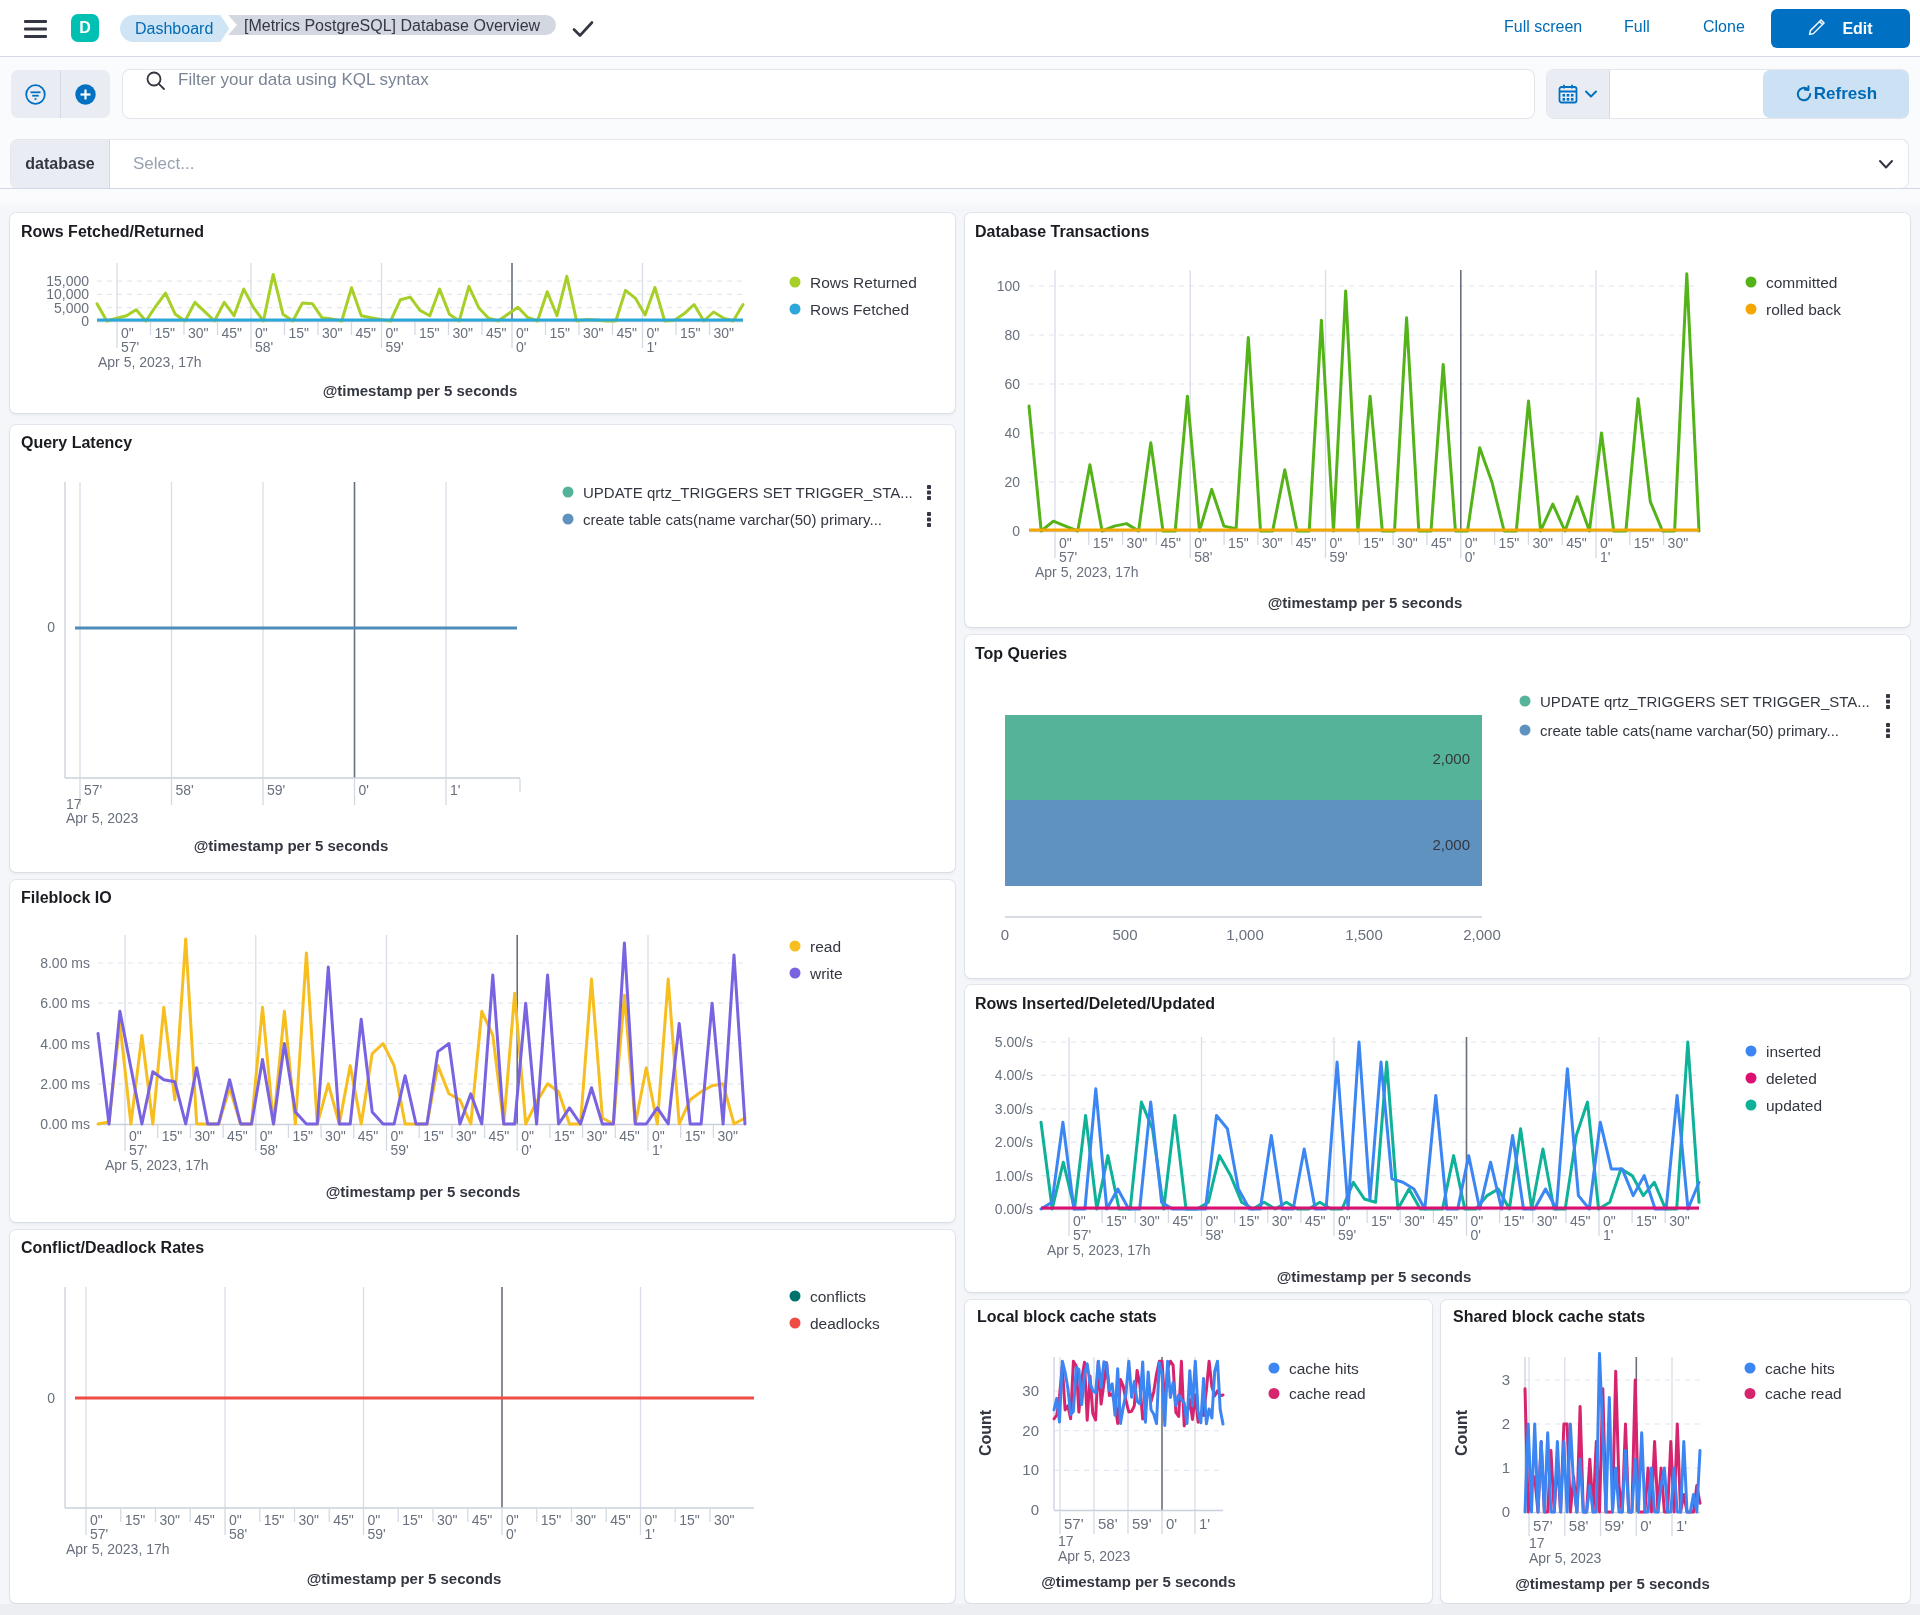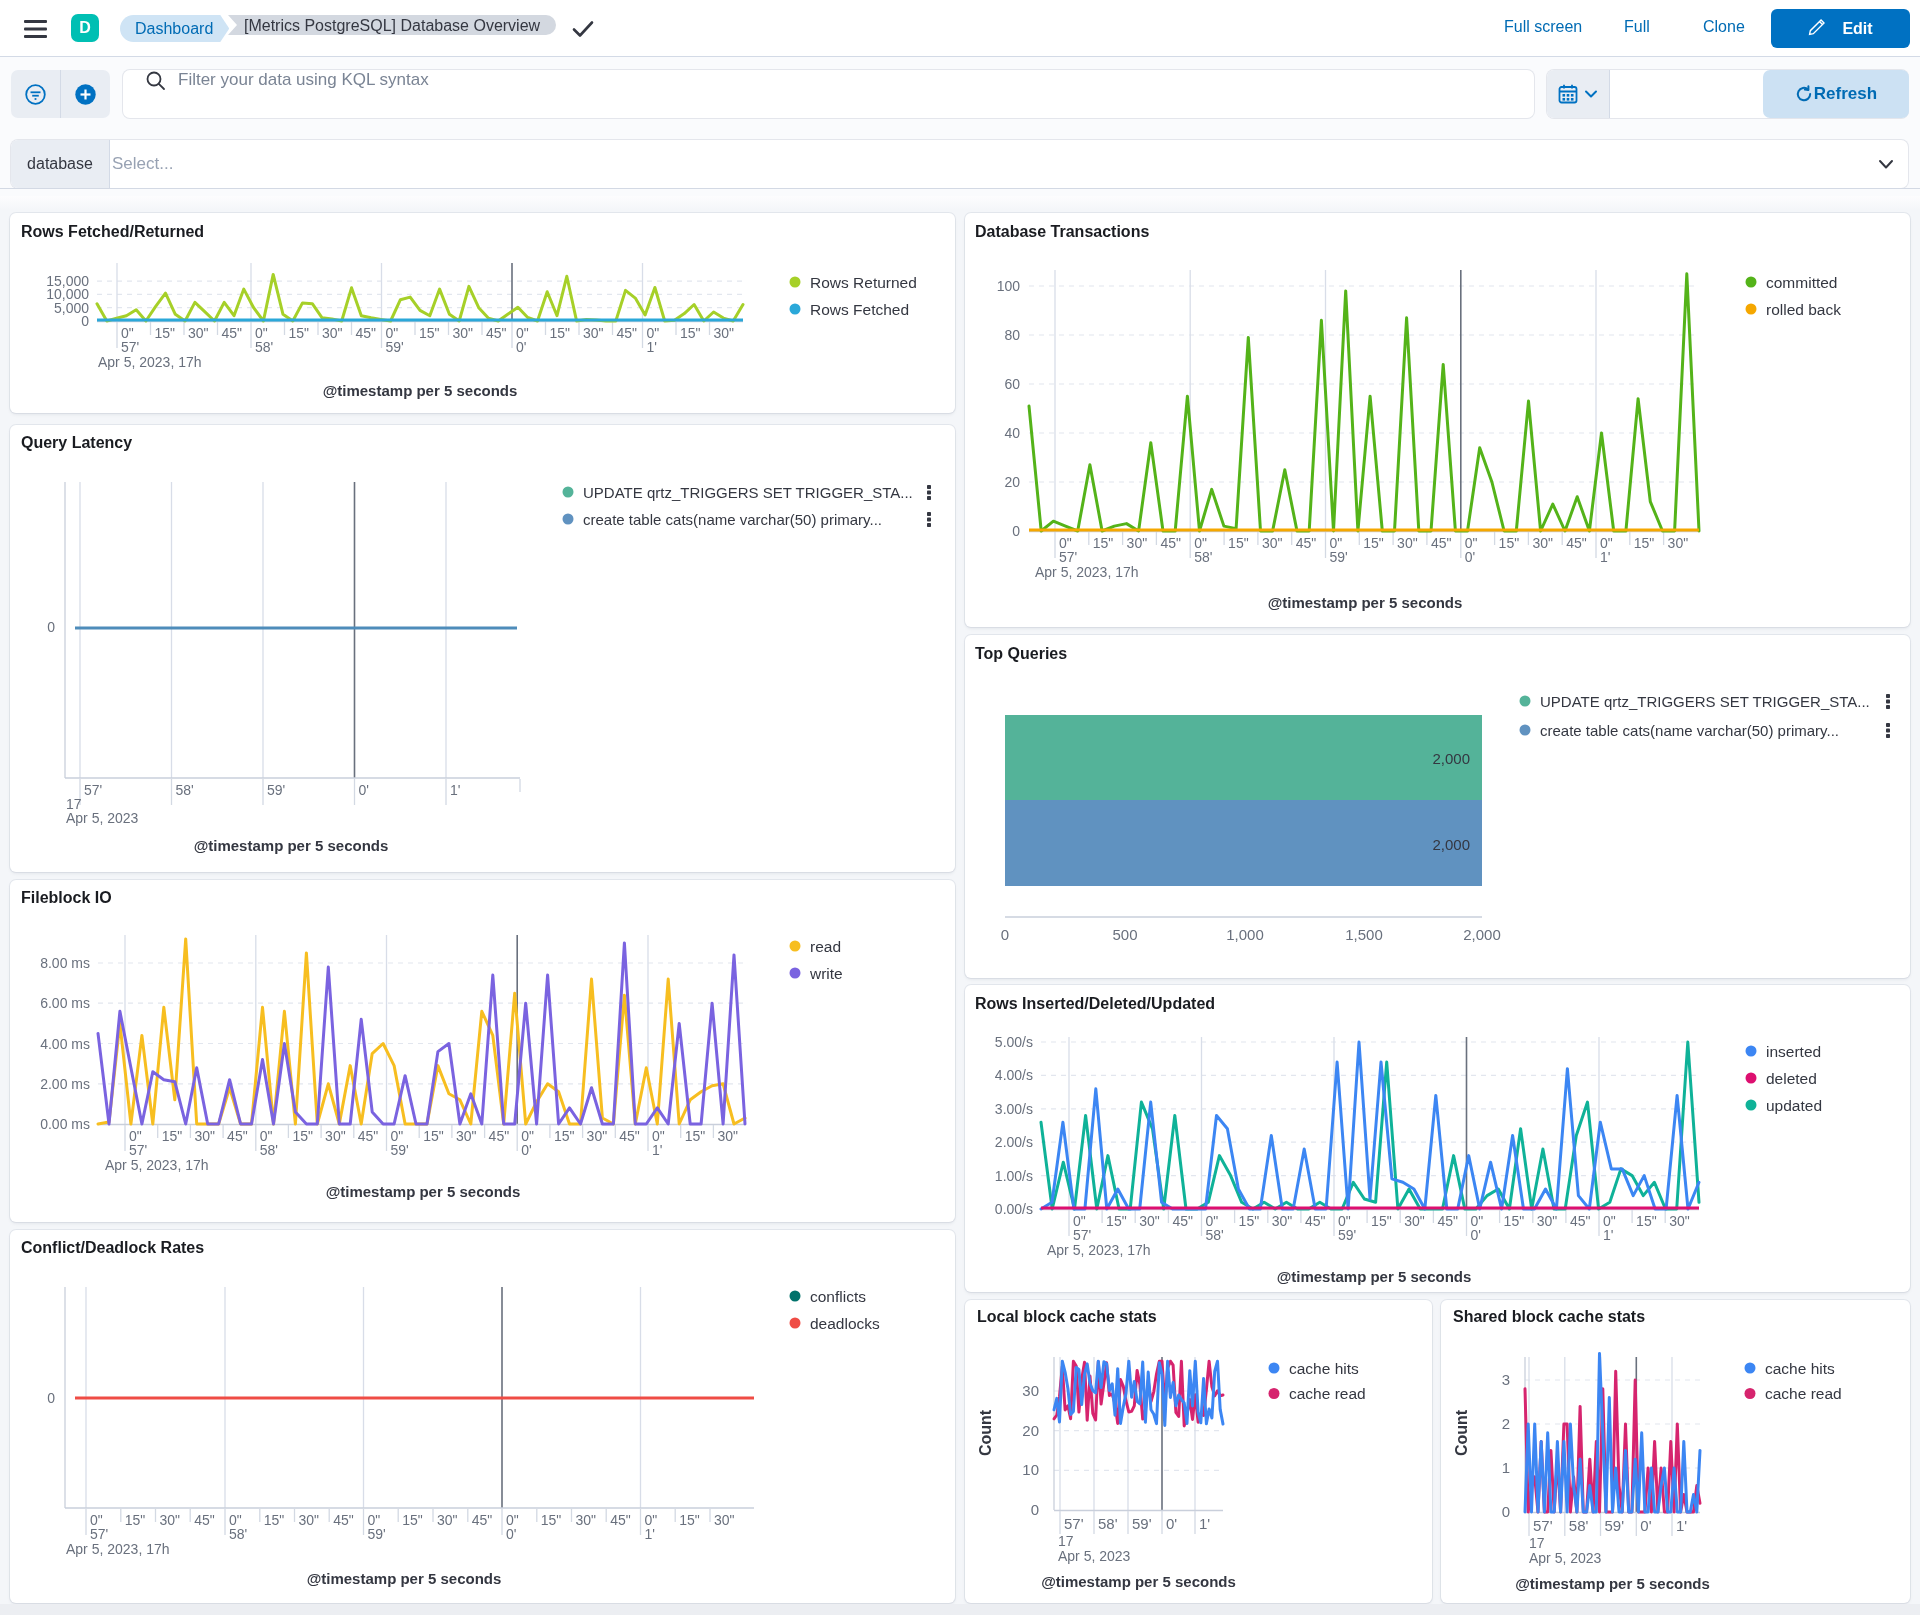--- a/index.html
+++ b/index.html
@@ -85,23 +85,23 @@
 </div>
 <div class="abs" style="left:1763px;top:70px;width:146px;height:48px;background:#cce1f3;border-radius:7px;display:flex;align-items:center;justify-content:center;gap:1px">
     <svg width="18" height="18" viewBox="0 0 18 18">
       <path d="M15.2 9 A6.2 6.2 0 1 1 13.1 4.4" fill="none" stroke="#006bb4" stroke-width="2" stroke-linecap="round"></path>
       <path d="M13.4 1.2 L13.4 5 L9.8 4.6" fill="none" stroke="#006bb4" stroke-width="2" stroke-linecap="round" stroke-linejoin="round"></path>
     </svg>
     <span style="color:#006bb4;font-size:17px;font-weight:600">Refresh</span>
   </div>
 <div class="abs" style="left:11px;top:140px;width:1897px;height:48px;border-radius:7px;box-shadow:0 0 0 1px rgba(130,140,160,.18);background:#fff;display:flex;overflow:hidden">
  <div style="width:99px;background:#e9edf3;display:flex;align-items:center;justify-content:center;border-right:1px solid #d3dae6">
-      <span style="color:#343741;font-size:16px;font-weight:normal">database</span>
-    </div>
- <div style="flex:1;display:flex;align-items:center;padding-left:2px">
+      <span style="color:#343741;font-size:16px;font-weight:bold">database</span>
+    </div>
+ <div style="flex:1;display:flex;align-items:center;padding-left:23px">
       <span style="color:#98a2b3;font-size:17px">Select...</span>
     </div>
  <div style="width:44px;display:flex;align-items:center;justify-content:center">
       <svg width="20" height="20" viewBox="0 0 20 20">
         <path d="M4 7 L10 13.5 L16 7" fill="none" stroke="#343741" stroke-width="2" stroke-linecap="round" stroke-linejoin="round"></path>
       </svg>
     </div>
 </div>
 <div class="abs" style="left:0;top:188px;width:100%;height:1px;background:#d3d9e4"></div>
 <div class="abs" style="left:0;top:1604px;width:100%;height:11px;background:#eceef2;z-index:5"></div>

